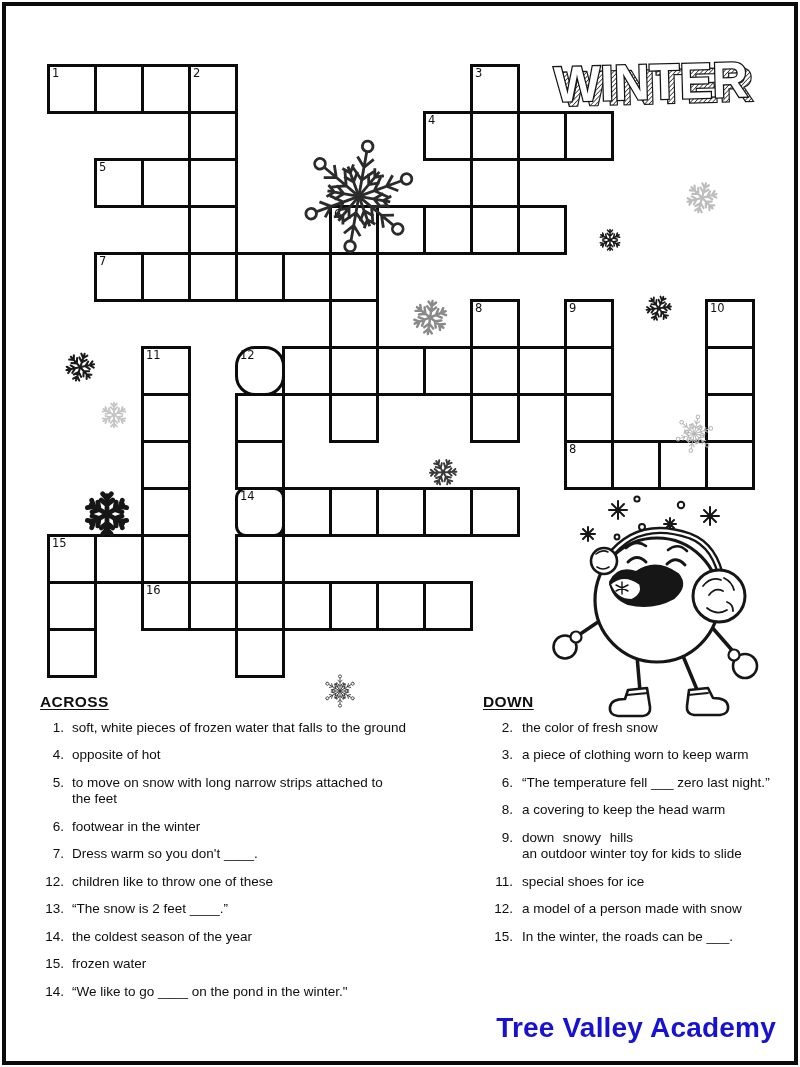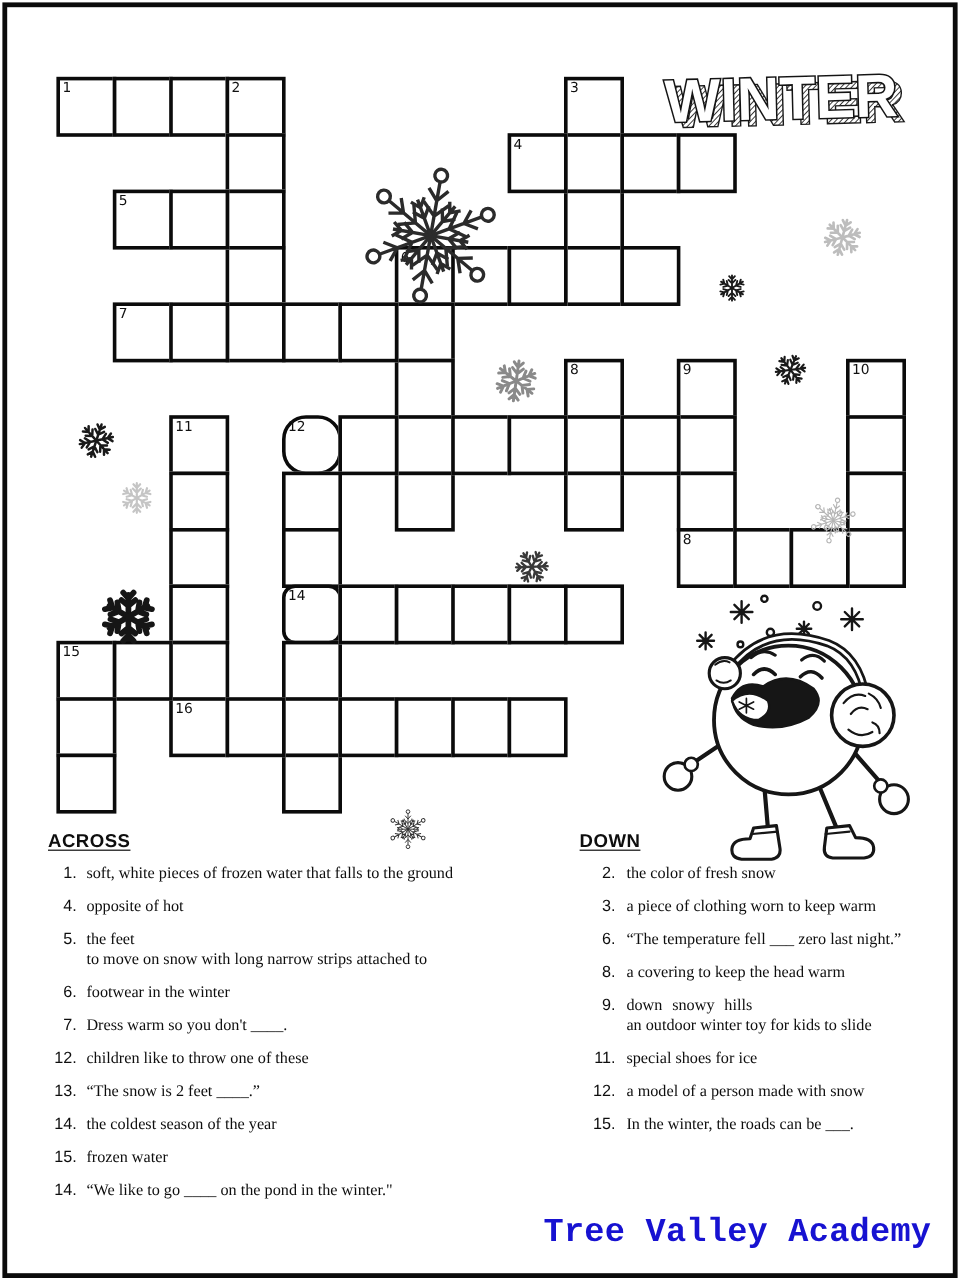--- a/index.html
+++ b/index.html
@@ -23,27 +23,26 @@
   
   .clues{position:absolute;font-size:13.5px;line-height:16.5px;color:#0e0e0e;}
   .heading{
     font-weight:bold;font-size:15.5px;letter-spacing:.4px;margin-bottom:9px;
     text-decoration:underline;text-underline-offset:2px;
   }
   .clue{display:flex;margin-bottom:11px;}
   .clue .n{flex:none;text-align:right;}
   #across-block .n{width:24px;padding-right:8px;}
   #down-block .n{width:30px;padding-right:9px;}
-  .clue .txt{flex:1 1 auto;font-family:Liberation Serif, serif;}
+  .clue .txt{flex:1 1 auto;}
   .clue.justify1 .line:first-child{word-spacing:4.8px;}
   
   #footer{
     position:absolute;right:24px;top:1012px;font-size:28px;font-weight:bold;
     letter-spacing:.2px;
-    font-family:Liberation Mono, monospace;
   }
 </style>
 </head>
 <body>
 
 <div class="frame"></div>
 
 <svg class="abs" style="left:550px;top:57px" width="212" height="56" viewBox="0 0 212 56">
   <defs>
     <pattern id="hatch" width="3.2" height="3.2" patternUnits="userSpaceOnUse" patternTransform="rotate(45)">
@@ -266,22 +265,22 @@
       </div>
       <div class="clue">
         <div class="n">4.</div>
         <div class="txt">
           <div class="line">opposite of hot</div>
         </div>
       </div>
       <div class="clue">
         <div class="n">5.</div>
         <div class="txt">
+          <div class="line">to move on snow with long narrow strips attached to</div>
           <div class="line">the feet</div>
-          <div class="line">to move on snow with long narrow strips attached to</div>
         </div>
       </div>
       <div class="clue">
         <div class="n">6.</div>
         <div class="txt">
           <div class="line">footwear in the winter</div>
         </div>
       </div>
       <div class="clue">
         <div class="n">7.</div>

